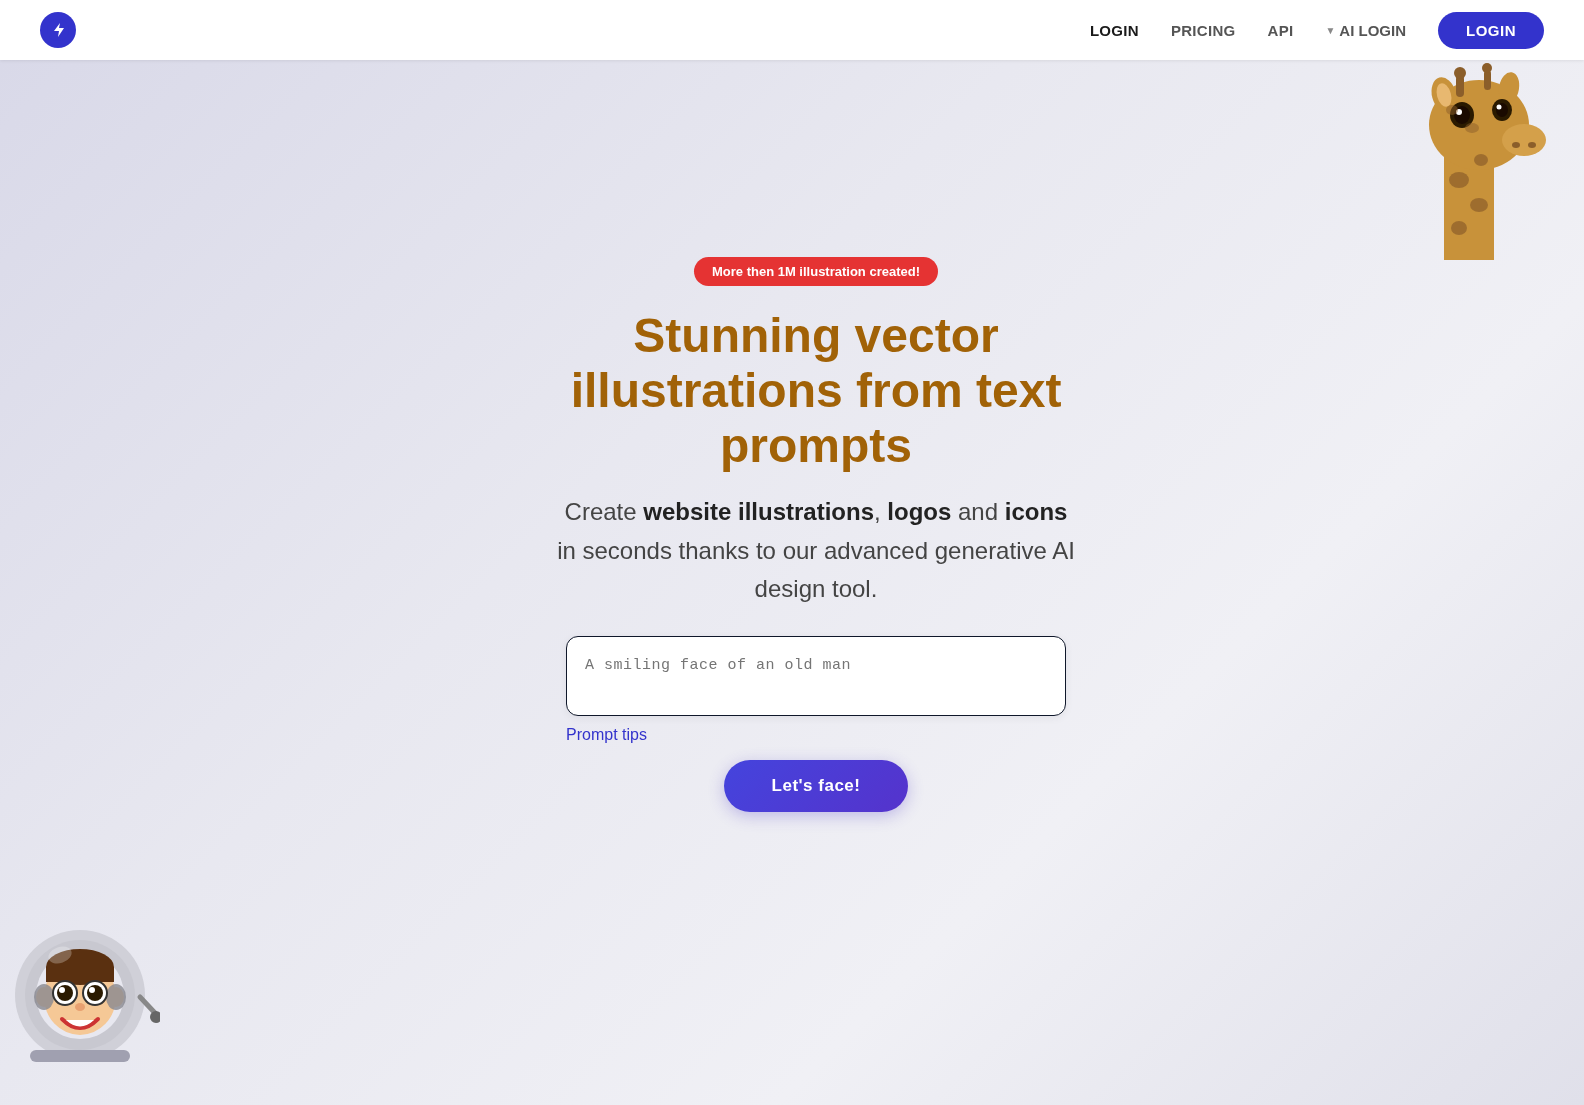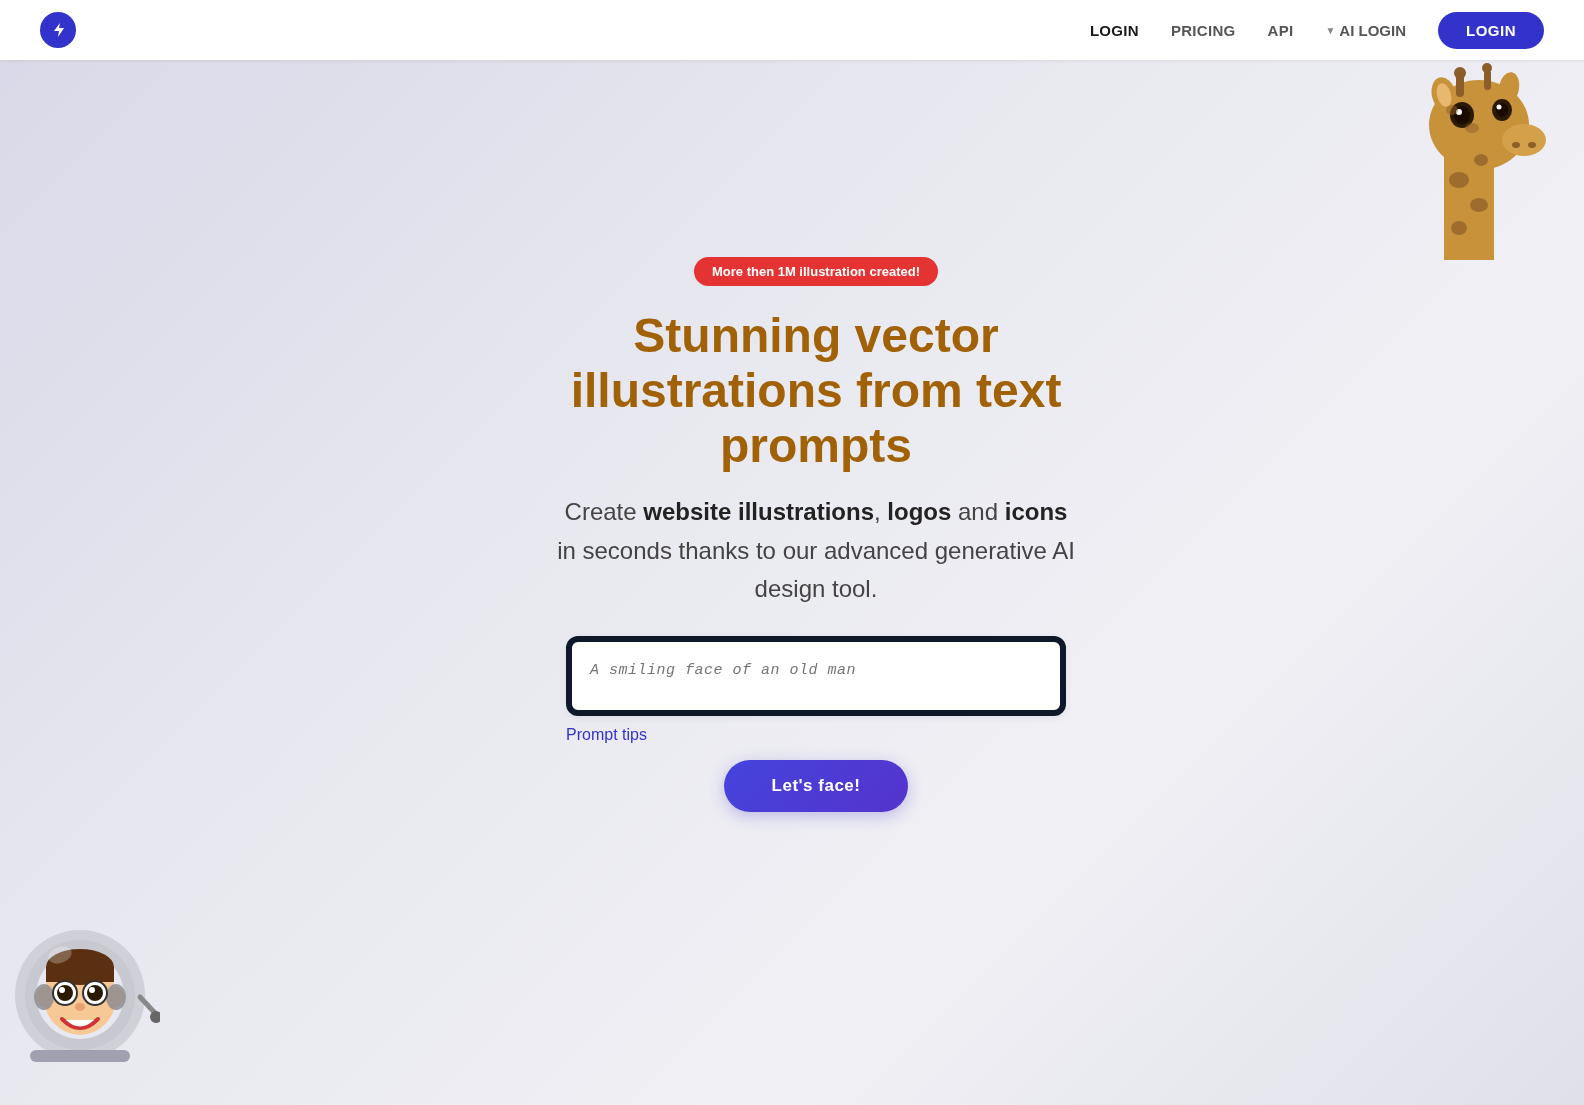--- a/index.html
+++ b/index.html
@@ -152,32 +152,31 @@
     }
 
     .prompt-area {
       width: 500px;
       position: relative;
     }
 
     .prompt-textarea {
       width: 100%;
       height: 80px;
-      border: 6px solid #0f172a;
+      border: 1px solid #0f172a;
       border-radius: 12px;
       padding: 20px 18px;
       font-size: 15px;
       color: #bbb;
       background: white;
       resize: none;
       outline: none;
       font-family: 'Courier New', monospace;
       box-shadow: 0 2px 8px rgba(0,0,0,0.06);
       letter-spacing: 0.5px;
-      font-style: italic;
     }
 
     .prompt-tips-link {
       display: block;
       text-align: left;
       color: #3333cc;
       font-size: 16px;
       font-weight: 400;
       margin-top: 6px;
       cursor: pointer;

